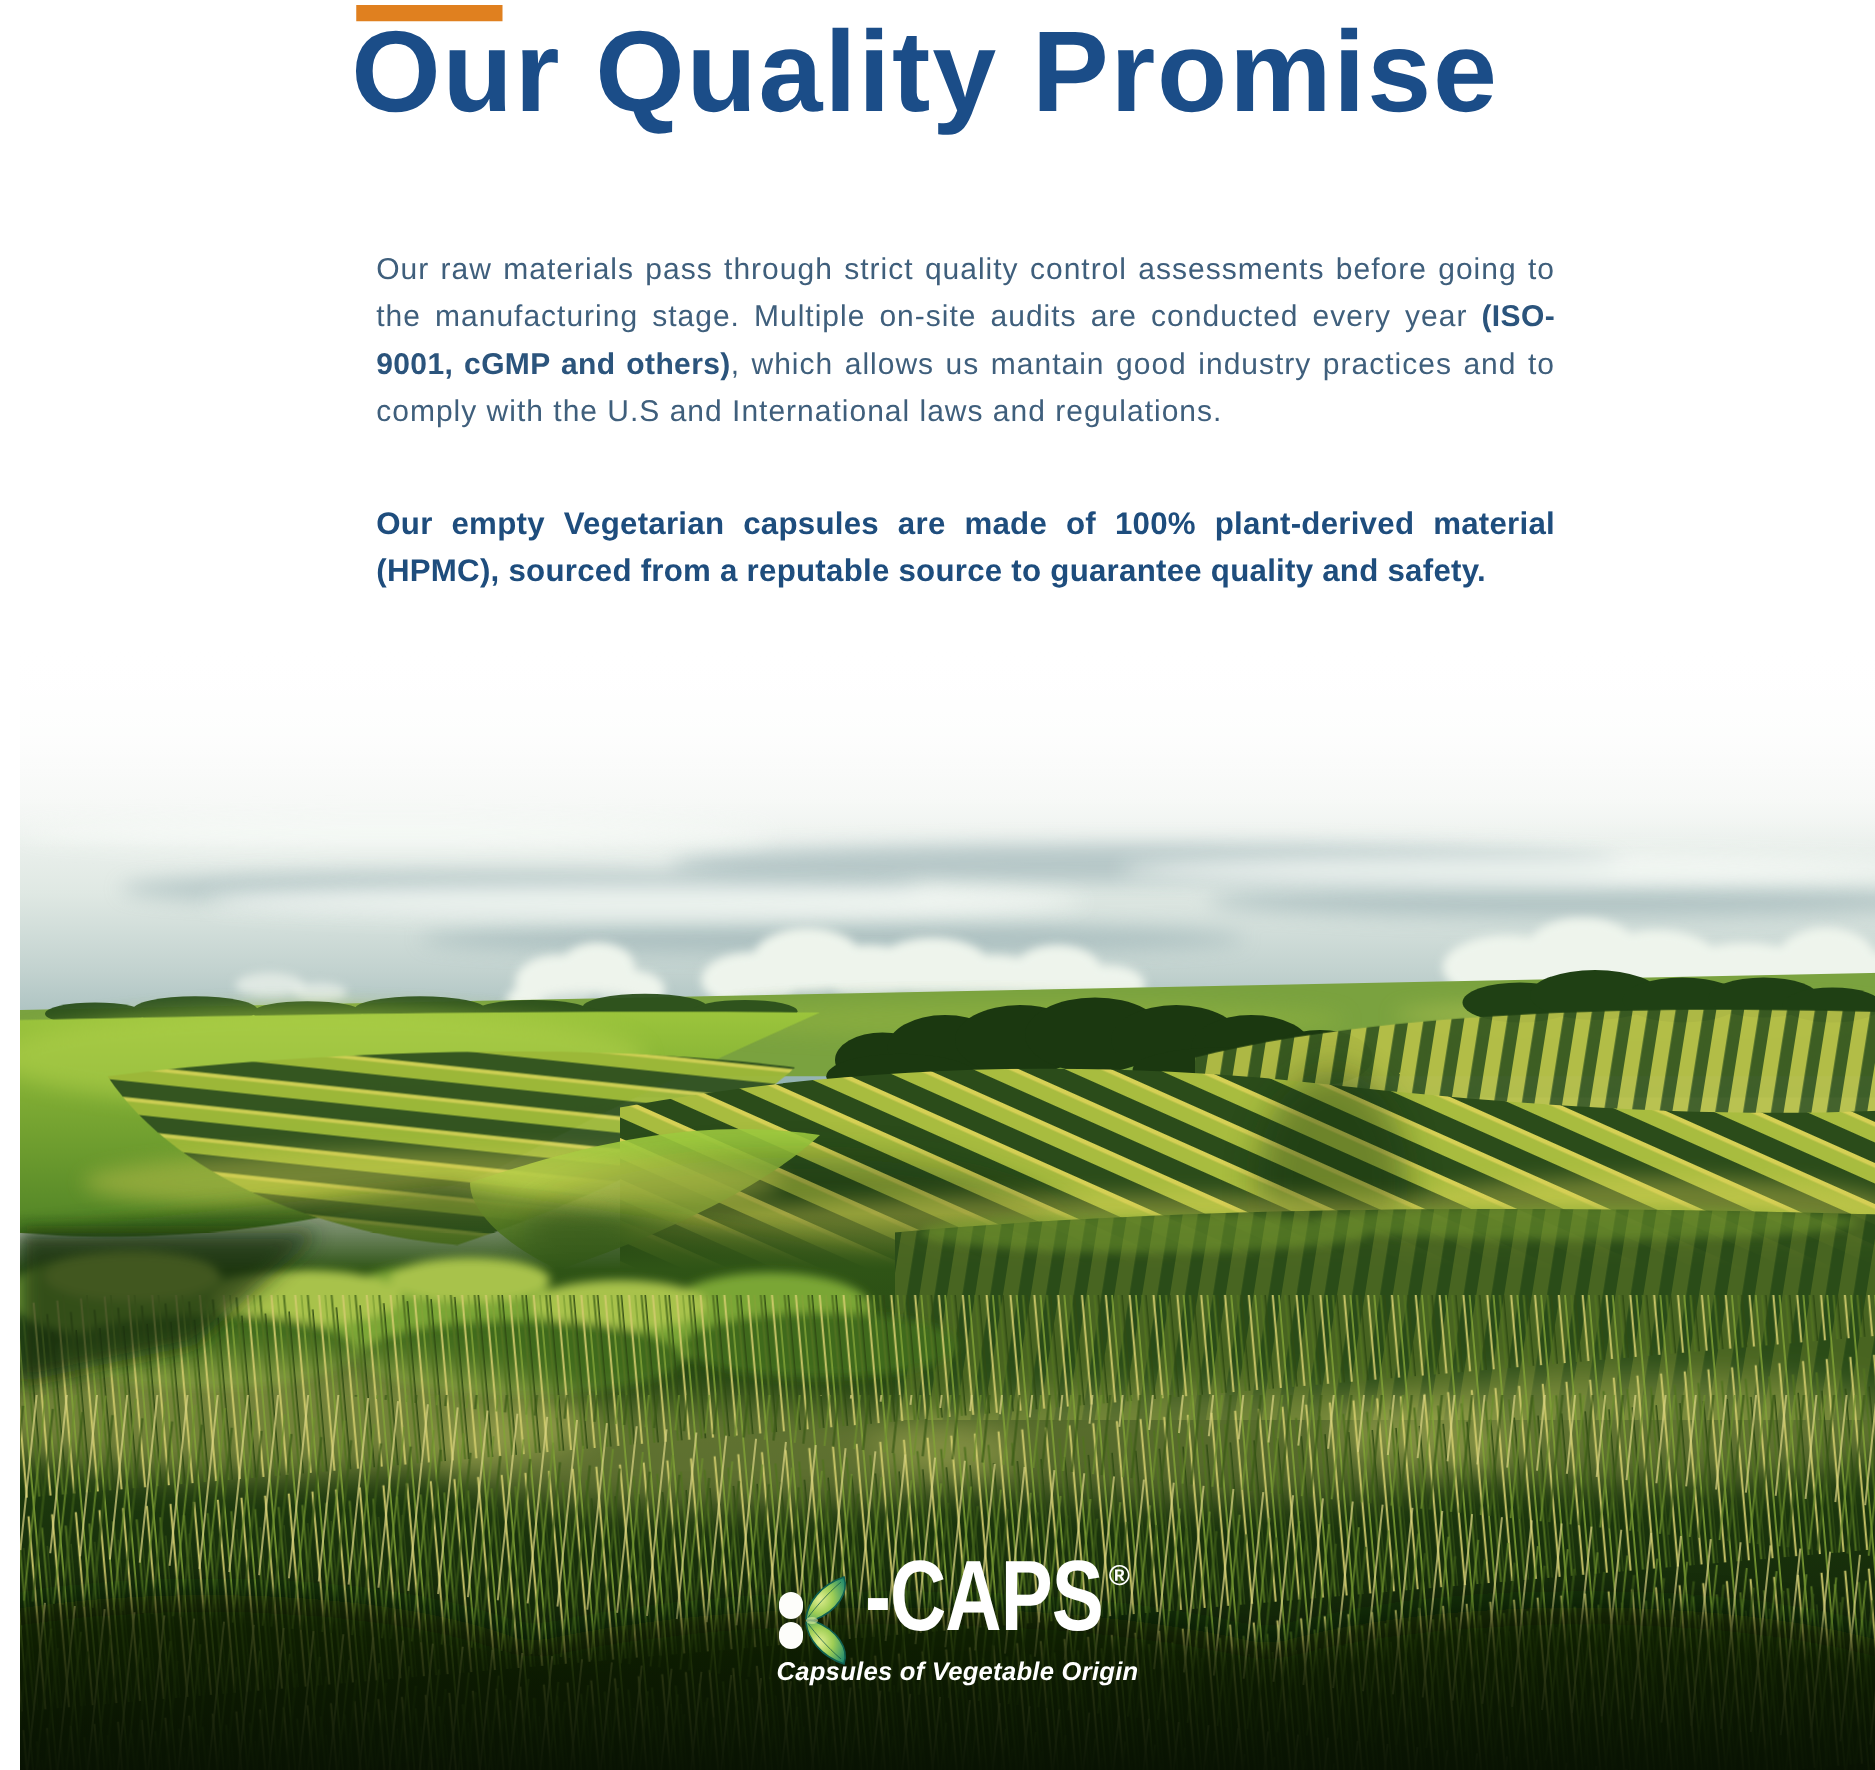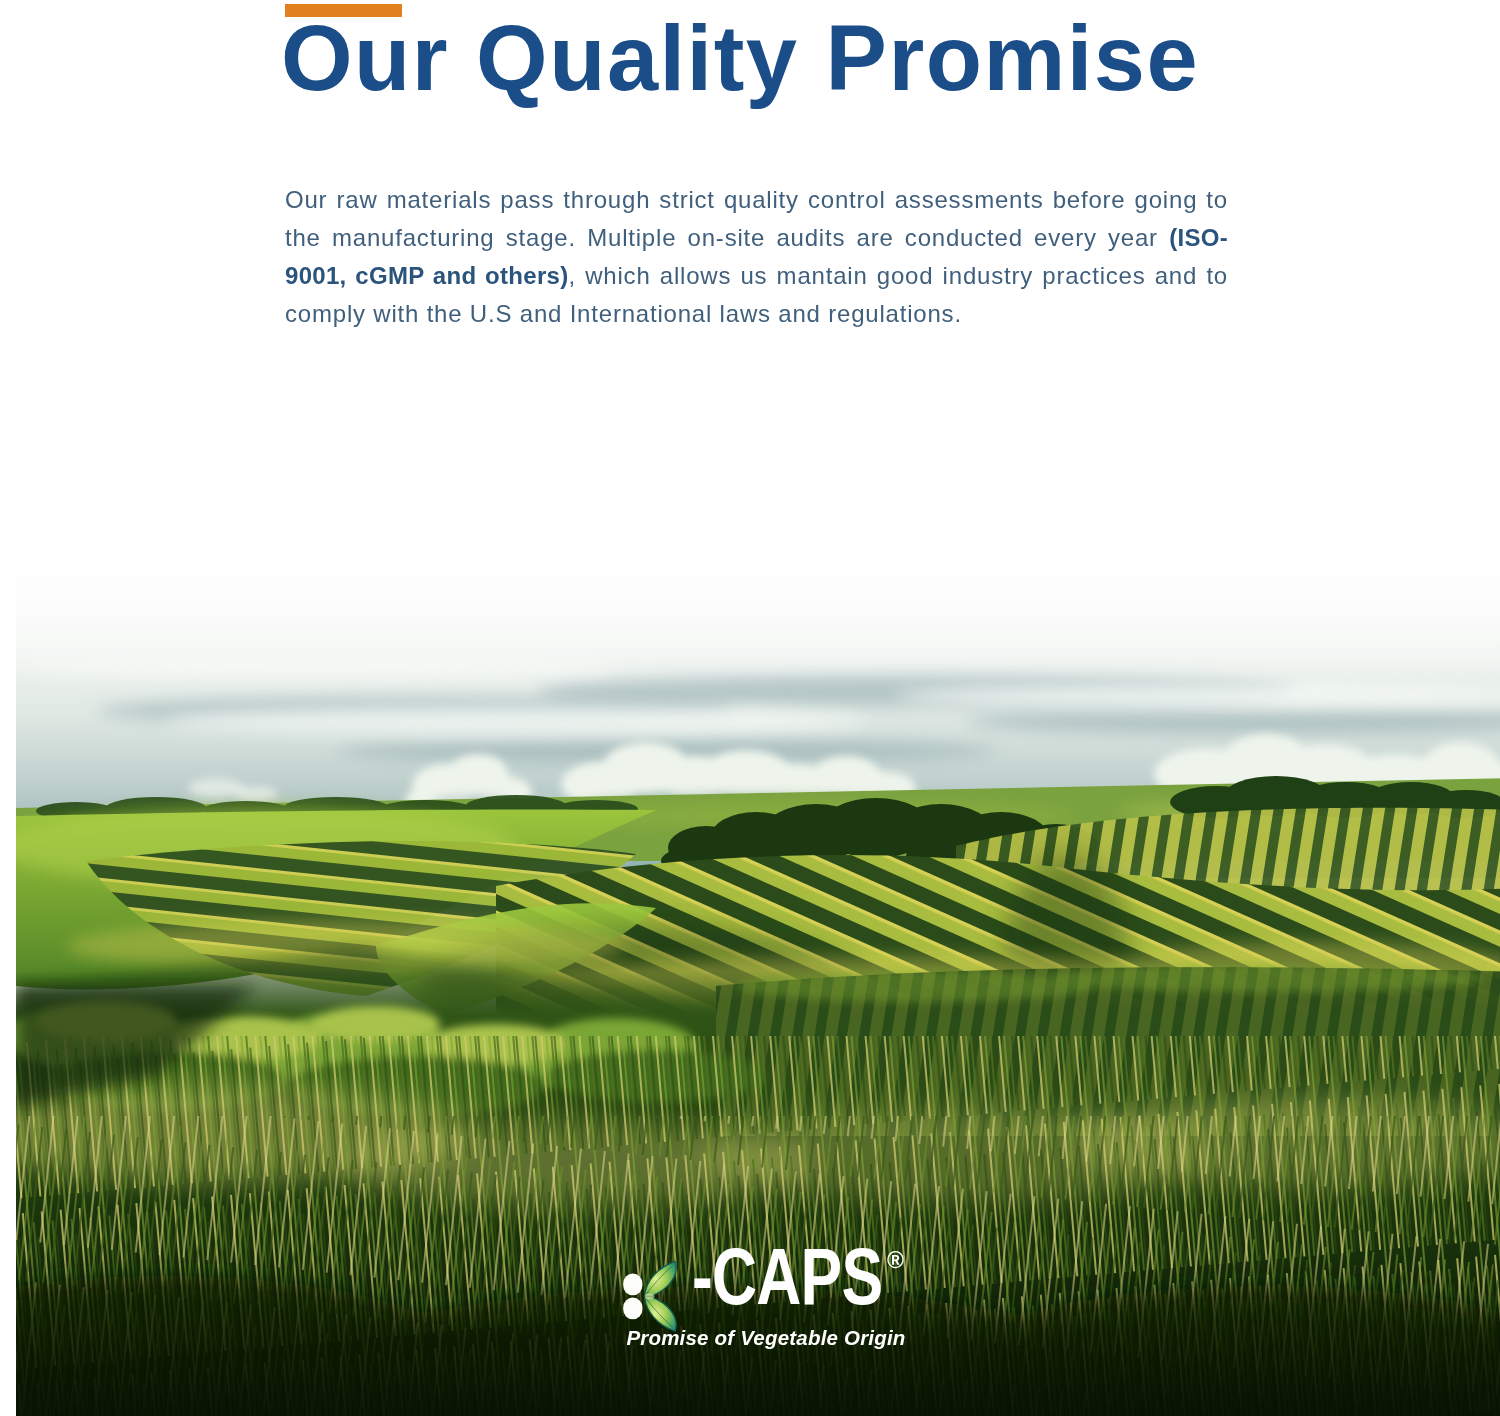--- a/index.html
+++ b/index.html
@@ -10,21 +10,21 @@
   }
   
   .accent-bar{
     position:absolute;left:285px;top:4px;width:117px;height:13px;background:#e0801f;
   }
   .title{
     position:absolute;left:281px;top:12px;margin:0;width:1100px;
     font-size:92px;line-height:1;font-weight:700;letter-spacing:1.5px;color:#1b4d88;
   }
   .para{
-    position:absolute;left:285px;width:943px;margin:0;
+    position:absolute;left:285px;width:943px;margin:16px;
     text-align:justify;color:#3f5f7c;
   }
   .para-light{
     top:181px;font-size:24px;line-height:38px;font-weight:300;letter-spacing:0.8px;
   }
   .seg-strong{font-weight:700;color:#2b547c;letter-spacing:0.3px;}
   .para-bold{
     top:384px;font-size:25px;line-height:38px;font-weight:700;color:#1e4d7d;letter-spacing:0.2px;
   }
   
@@ -52,20 +52,21 @@
 <body>
 
 <div class="page">
 
   <div class="accent-bar"></div>
 
   <h1 class="title">Our Quality Promise</h1>
 
   <p class="para para-light"><span>Our raw materials pass through strict quality control assessments before going to the manufacturing stage. Multiple on-site audits are conducted every year </span><span class="seg-strong">(ISO-9001, cGMP and others)</span><span>, which allows us mantain good industry practices and to comply with the U.S and International laws and regulations.</span></p>
 
+  <p class="para para-bold">Our empty Vegetarian capsules are made of 100% plant-derived material (HPMC), sourced from a reputable source to guarantee quality and safety.</p>
 
   <div class="photo">
     <svg class="landscape" viewBox="0 0 1500 900" preserveAspectRatio="none">
       <defs>
         <linearGradient id="skyG" x1="0" y1="0" x2="0" y2="1">
           <stop offset="0" stop-color="#ffffff"></stop>
           <stop offset="0.35" stop-color="#f3f6f3"></stop>
           <stop offset="0.55" stop-color="#dfe8e3"></stop>
           <stop offset="0.72" stop-color="#c2d2cf"></stop>
           <stop offset="0.86" stop-color="#a4bcbc"></stop>
@@ -280,17 +281,17 @@
         <rect x="4" y="22" width="24" height="27" rx="12" fill="#fdfdfa"></rect>
         <rect x="4" y="52" width="24" height="27" rx="12" fill="#fdfdfa"></rect>
         <path d="M31,48 C33,33 45,15 69,7 C74,22 63,41 39,50 C34,51.5 31,50 31,48 Z" fill="url(#leafG)" stroke="#0f5f52" stroke-width="1.6"></path>
         <path d="M33,47.5 C40,38 52,24 66,12" fill="none" stroke="#0c5346" stroke-width="1" opacity="0.7"></path>
         <path d="M31,53 C33,68 45,86 69,94 C74,79 63,60 39,51 C34,49.5 31,51 31,53 Z" fill="url(#leafG)" stroke="#0f5f52" stroke-width="1.6"></path>
         <path d="M33,53.5 C40,63 52,77 66,89" fill="none" stroke="#0c5346" stroke-width="1" opacity="0.7"></path>
         <ellipse cx="37" cy="50.5" rx="6" ry="3.5" fill="#eef3a6" opacity="0.55"></ellipse>
       </svg>
       <span class="brand">-CAPS</span>
       <span class="reg">®</span>
-      <div class="tagline">Promise of Vegetable Origin</div>
+      <div class="tagline">Capsules of Vegetable Origin</div>
     </div>
   </div>
 
 </div>
 
 </body></html>

